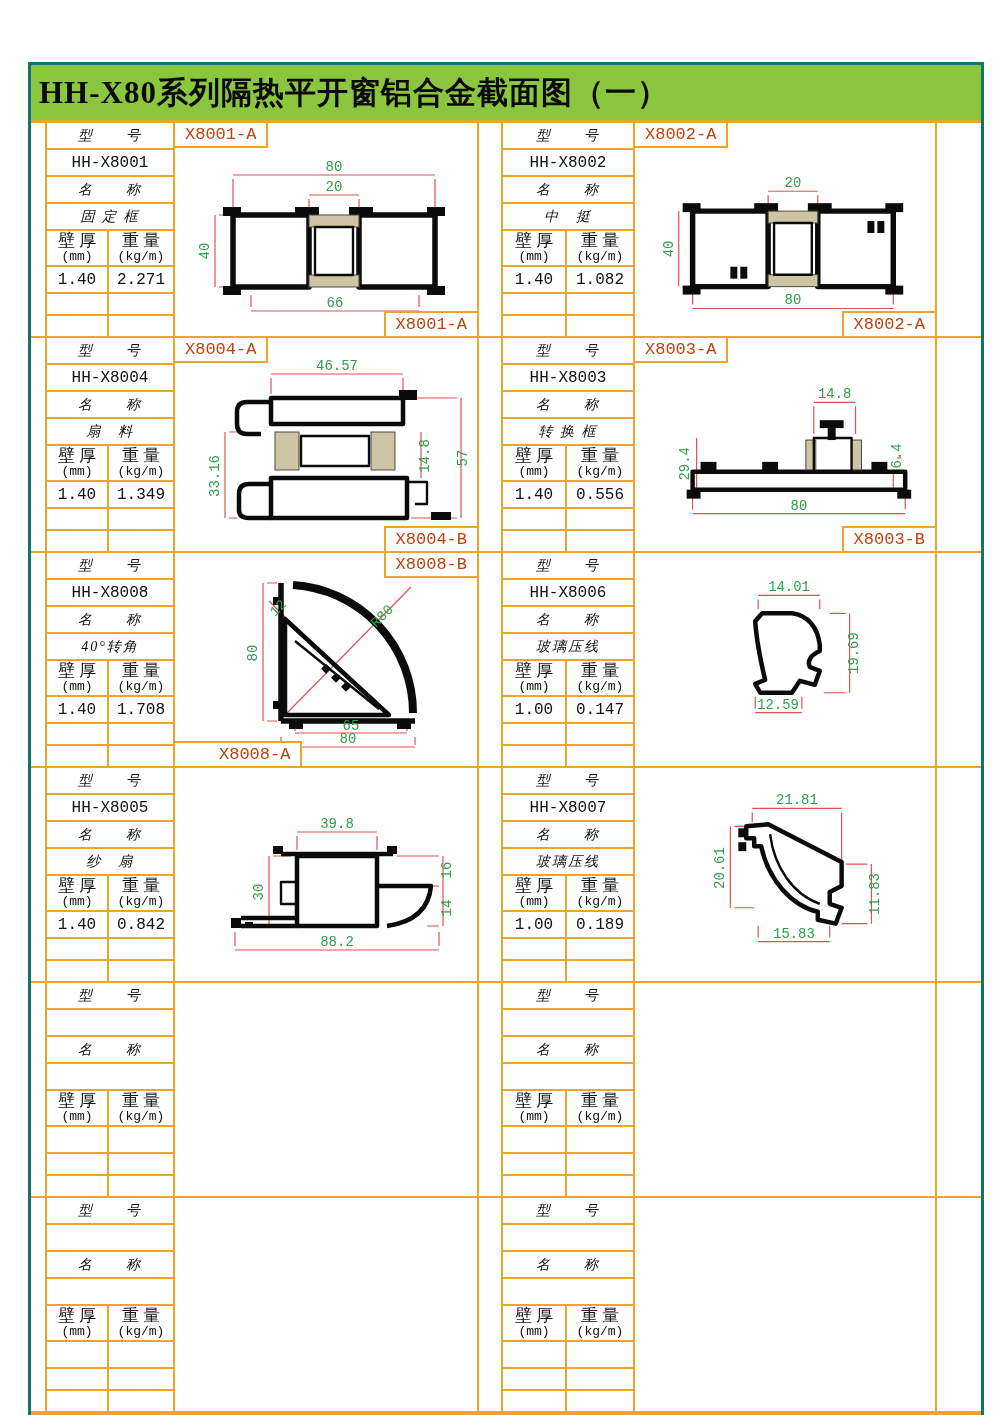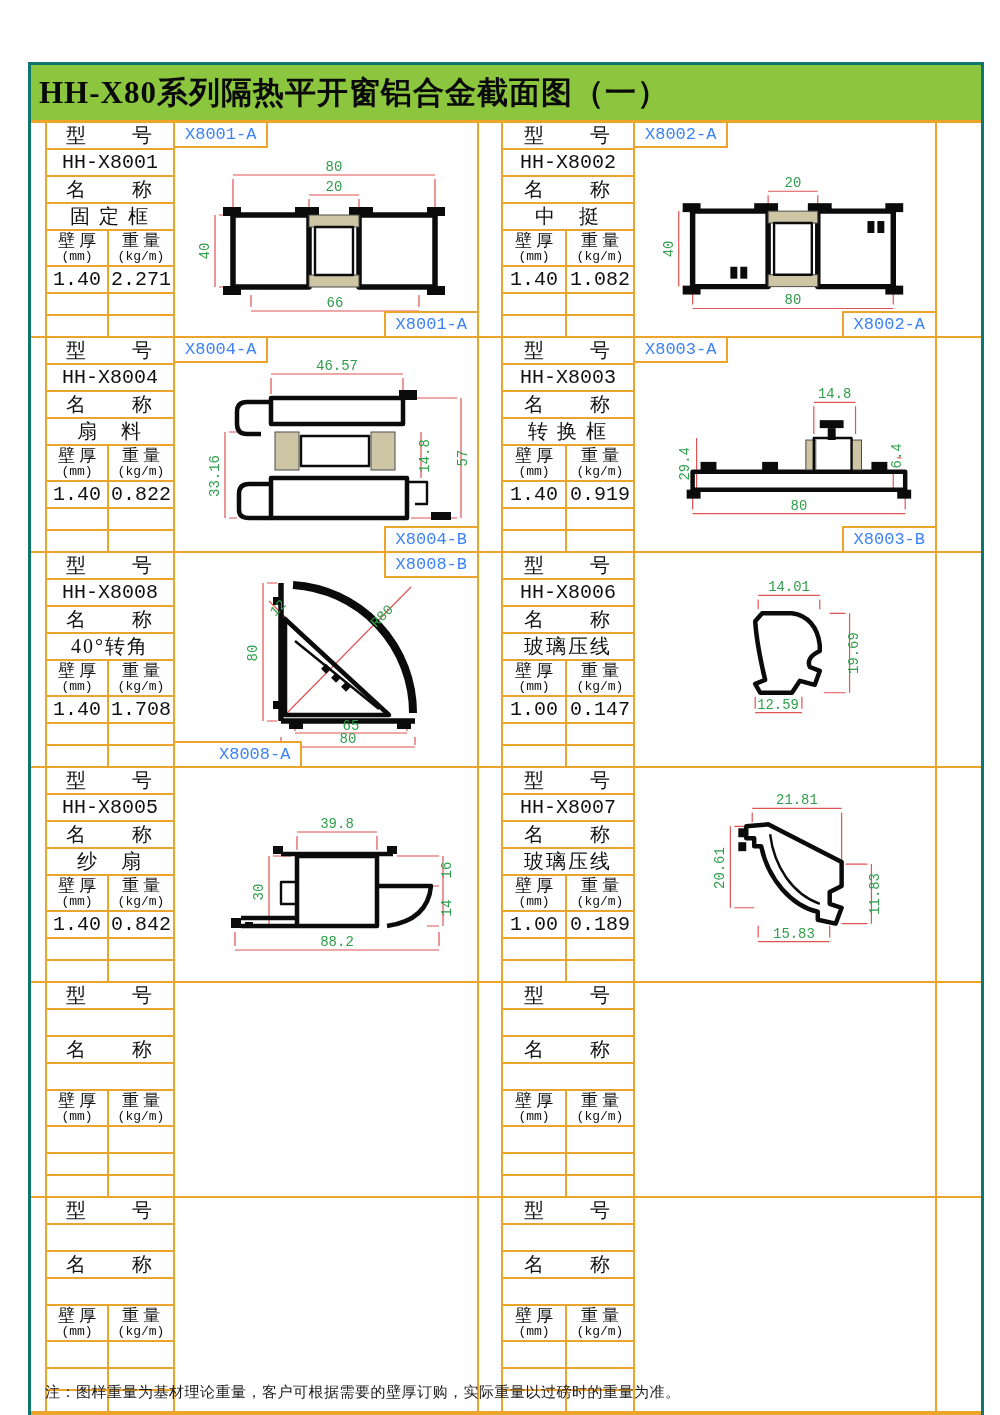--- a/index.html
+++ b/index.html
@@ -28,28 +28,28 @@
   }
   .cell { background: #fff; display: flex; align-items: center; justify-content: center; overflow: hidden; }
   .c1  { grid-column: 1; grid-row: 1 / span 8; }
   .hL  { grid-column: 2 / span 2; }
   .drL { grid-column: 4; grid-row: 1 / span 8; position: relative; }
   .gapc{ grid-column: 5; grid-row: 1 / span 8; }
   .hR  { grid-column: 6 / span 2; }
   .drR { grid-column: 8; grid-row: 1 / span 8; position: relative; }
   .c9  { grid-column: 9; grid-row: 1 / span 8; }
   .r1{grid-row:1}.r2{grid-row:2}.r3{grid-row:3}.r4{grid-row:4}.r5{grid-row:5}.r6{grid-row:6}.r7{grid-row:7}.r8{grid-row:8}
-  .cjk  { font-size: 20px; letter-spacing: 2px; white-space: pre; }
-  .val  { font-family: "Liberation Mono", monospace; font-size: 20px; }
+  .cjk  { font-size: 14px; letter-spacing: 2px; white-space: pre; font-style: italic; }
+  .val  { font-family: "Liberation Mono", monospace; font-size: 16px; }
   .dhead{ flex-direction: column; line-height: 1.05; }
   .dhead .a { font-size: 17px; white-space: pre; }
   .dhead .b { font-family: "Liberation Mono", monospace; font-size: 13px; }
   .plabel {
     position: absolute; background: #fff; border: 2px solid #ECA42B;
-    font-family: "Liberation Mono", monospace; font-size: 17px; color: #3b82f6;
+    font-family: "Liberation Mono", monospace; font-size: 17px; color: #c2410c;
     padding: 2px 10px; white-space: nowrap; z-index: 3;
   }
   .tl { top: -2px; left: -2px; }
   .tr { top: -2px; right: -2px; }
   .br { bottom: -2px; right: -2px; }
   .bl { bottom: -2px; left: -2px; padding-left: 44px; }
   .drL svg, .drR svg { position: absolute; inset: 0; width: 100%; height: 100%; }
   svg .w  { fill: none; stroke: #0b0b0b; stroke-width: 4.5; stroke-linejoin: round; }
   svg .w5 { fill: none; stroke: #0b0b0b; stroke-width: 5.5; stroke-linejoin: round; }
   svg .w2 { fill: none; stroke: #0b0b0b; stroke-width: 2.4; stroke-linejoin: round; }
@@ -183,21 +183,21 @@
         <div class="cell hL r4 cjk">扇　料</div>
         <div class="cell r5 dhead" style="grid-column:2">
             <span class="a">壁 厚</span>
             <span class="b">(mm)</span>
           </div>
         <div class="cell r5 dhead" style="grid-column:3">
             <span class="a">重 量</span>
             <span class="b">(kg/m)</span>
           </div>
         <div class="cell r6 val" style="grid-column:2">1.40</div>
-        <div class="cell r6 val" style="grid-column:3">0.822</div>
+        <div class="cell r6 val" style="grid-column:3">1.349</div>
         <div class="cell r7" style="grid-column:2"></div>
           <div class="cell r7" style="grid-column:3"></div>
         <div class="cell r8" style="grid-column:2"></div>
           <div class="cell r8" style="grid-column:3"></div>
 
         <div class="cell drL">
           <div class="plabel tl">X8004-A</div>
           <div class="plabel br">X8004-B</div>
           <svg viewBox="0 0 302 213">
             <g class="d">
@@ -228,21 +228,21 @@
         <div class="cell hR r4 cjk">转 换 框</div>
         <div class="cell r5 dhead" style="grid-column:6">
             <span class="a">壁 厚</span>
             <span class="b">(mm)</span>
           </div>
         <div class="cell r5 dhead" style="grid-column:7">
             <span class="a">重 量</span>
             <span class="b">(kg/m)</span>
           </div>
         <div class="cell r6 val" style="grid-column:6">1.40</div>
-        <div class="cell r6 val" style="grid-column:7">0.919</div>
+        <div class="cell r6 val" style="grid-column:7">0.556</div>
         <div class="cell r7" style="grid-column:6"></div>
           <div class="cell r7" style="grid-column:7"></div>
         <div class="cell r8" style="grid-column:6"></div>
           <div class="cell r8" style="grid-column:7"></div>
 
         <div class="cell drR">
           <div class="plabel tl">X8003-A</div>
           <div class="plabel br">X8003-B</div>
           <svg viewBox="0 0 302 213">
             <g class="d">
@@ -526,14 +526,13 @@
           <div class="cell r7" style="grid-column:7"></div>
         <div class="cell r8" style="grid-column:6"></div>
           <div class="cell r8" style="grid-column:7"></div>
         <div class="cell drR"></div>
         <div class="cell c9"></div>
       </div>
 
     </div>
   </div>
 
-  <div class="footnote">注：图样重量为基材理论重量，客户可根据需要的壁厚订购，实际重量以过磅时的重量为准。</div>
 </div>
 
 </body></html>

